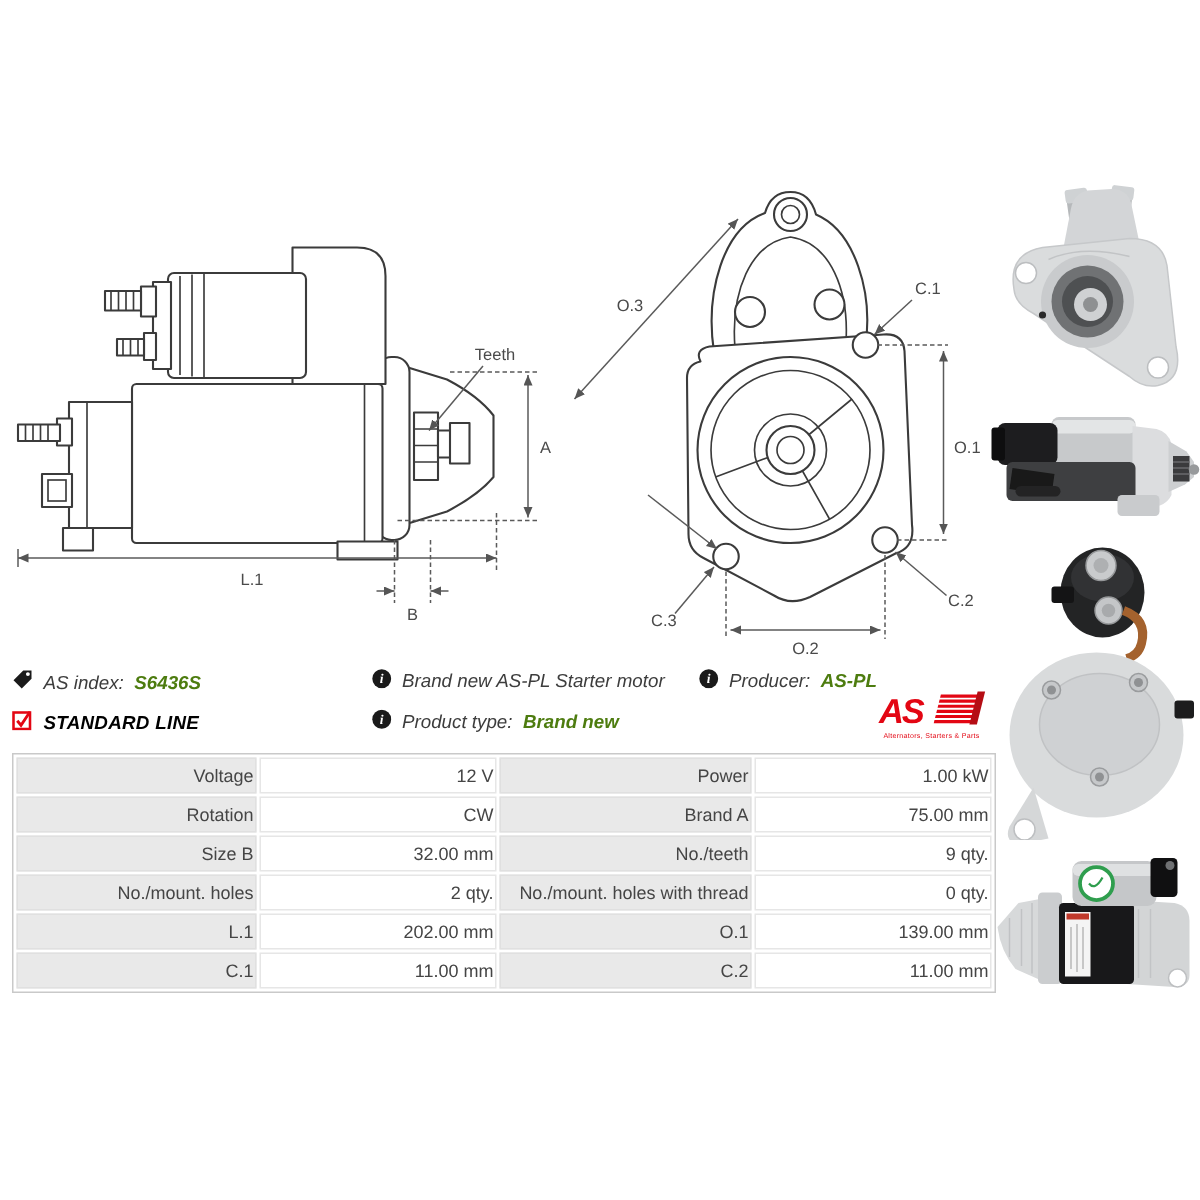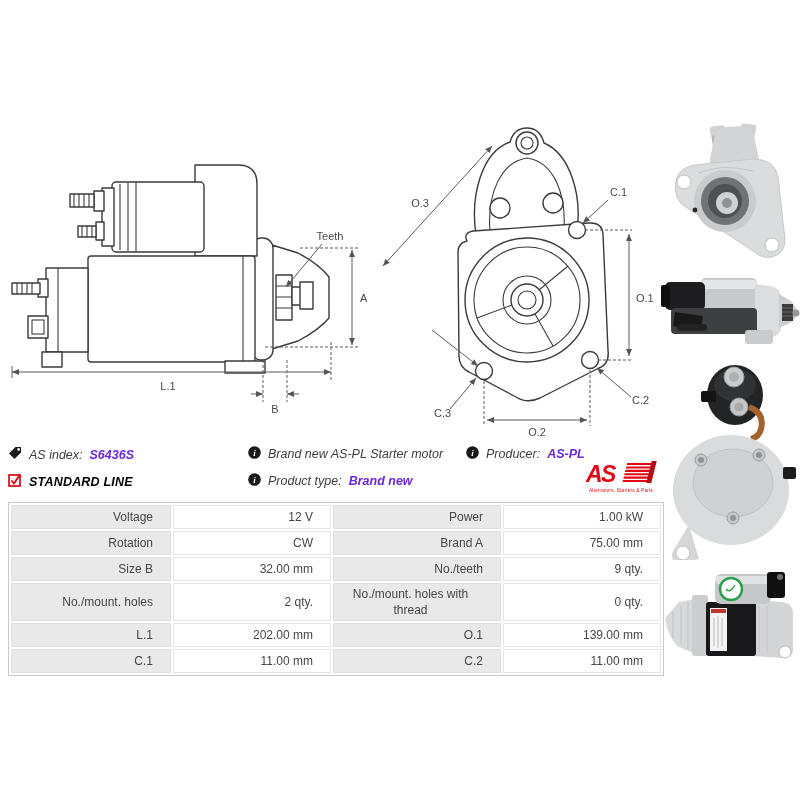--- a/index.html
+++ b/index.html
@@ -10,33 +10,33 @@
   .drawing{position:absolute;}
   .dwg-outline{fill:#fff;stroke:#3b3b3b;stroke-width:1.4;stroke-linejoin:round;}
   .dwg-thin{fill:none;stroke:#3b3b3b;stroke-width:1.1;}
   .dim{stroke:#5a5a5a;stroke-width:1;fill:none;}
   .dimdash{stroke:#5a5a5a;stroke-width:1;fill:none;stroke-dasharray:3 2;}
   .dimtxt{font-family:"Liberation Sans",sans-serif;font-size:11px;fill:#4a4a4a;}
 
   
   .info-item{position:absolute;display:flex;align-items:center;gap:7px;
              font-size:12.5px;color:#3d3d3d;white-space:nowrap;font-style:italic;}
-  .info-item .b{font-weight:bold;color:#6d28d9;}
+  .info-item .b{font-weight:bold;color:#4d7c0f;}
   .red-line{color:#000000;font-weight:bold;letter-spacing:.2px;}
   .ico{display:inline-block;flex:0 0 auto;}
 
   
   .aspl-logo{position:absolute;left:584px;top:460px;width:74px;height:36px;}
 
   
   table.spec{position:absolute;left:8px;top:502px;width:654px;
              border-collapse:separate;border-spacing:2px;
              border:1px solid #c9c9c9;background:#fff;
              font-size:12px;color:#454545;table-layout:fixed;}
-  table.spec td{padding:2px 17px 2px 4px;text-align:right;vertical-align:middle;
+  table.spec td{padding:2px 1px 2px 4px;text-align:right;vertical-align:middle;
                 height:18px;line-height:1.35;}
   td.lbl{background:#e9e9e9;border:1px solid #e0e0e0;}
   td.val{background:#ffffff;border:1px solid #e6e6e6;margin-left:36px;}
 
   
   .photo{position:absolute;left:659px;width:141px;cursor:pointer;}
   .photo svg{display:block;width:100%;height:100%;}
 </style>
 </head>
 <body>
@@ -257,21 +257,21 @@
     </tr>
     <tr>
       <td class="lbl">Size B</td>
       <td class="val">32.00 mm</td>
       <td class="lbl">No./teeth</td>
       <td class="val">9 qty.</td>
     </tr>
     <tr>
       <td class="lbl">No./mount. holes</td>
       <td class="val">2 qty.</td>
-      <td class="lbl" style="text-align:center;margin-left:24px;">No./mount. holes with thread</td>
+      <td class="lbl" style="text-align:right;margin-left:24px;">No./mount. holes with thread</td>
       <td class="val">0 qty.</td>
     </tr>
     <tr>
       <td class="lbl">L.1</td>
       <td class="val">202.00 mm</td>
       <td class="lbl">O.1</td>
       <td class="val">139.00 mm</td>
     </tr>
     <tr>
       <td class="lbl">C.1</td>

